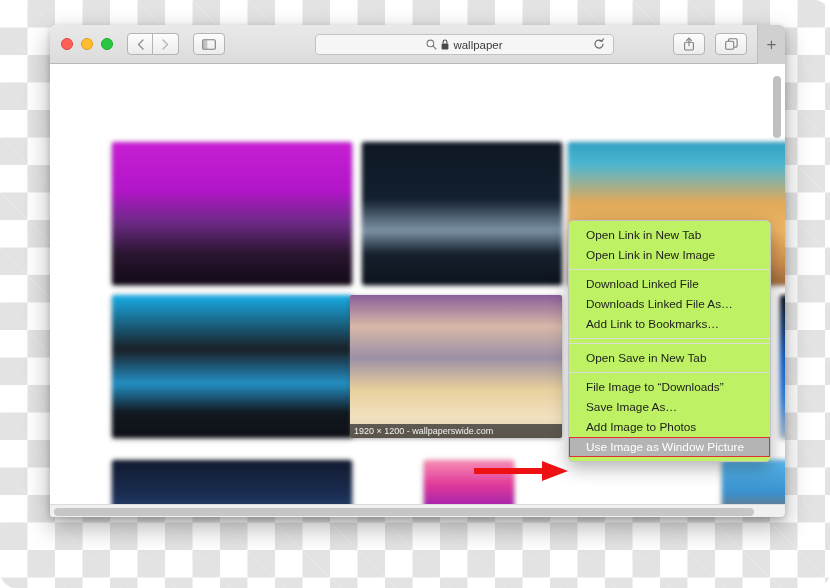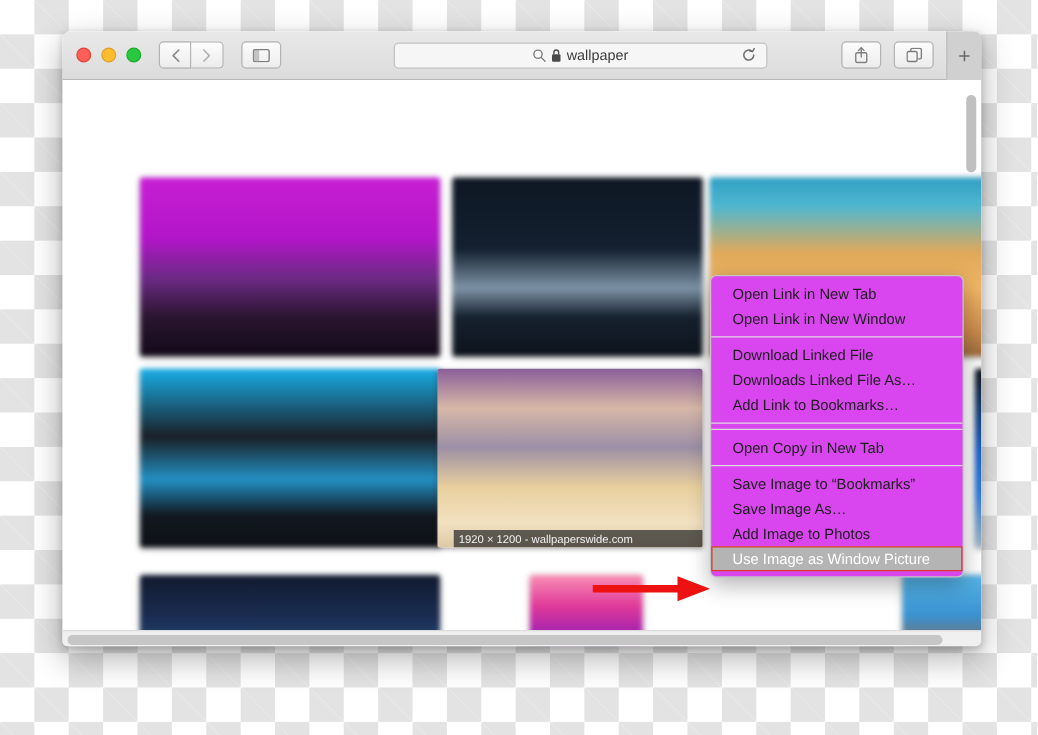--- a/index.html
+++ b/index.html
@@ -15,20 +15,21 @@
   #root {
     position: relative;
     width: 830px;
     height: 588px;
     background-color: #ffffff;
     background-image:
       linear-gradient(45deg, #e3e3e3 25%, transparent 25%, transparent 75%, #e3e3e3 75%),
       linear-gradient(45deg, #e3e3e3 25%, transparent 25%, transparent 75%, #e3e3e3 75%);
     background-size: 55px 55px;
     background-position: 0 0, 27.5px 27.5px;
+    border-radius: 16px;
   }
 
   
   #window {
     position: absolute;
     left: 50px;
     top: 25px;
     width: 735px;
     height: 492px;
     background: #ffffff;
@@ -144,21 +145,21 @@
     position: absolute;
     border-radius: 2px;
     box-shadow: 0 1px 4px rgba(0,0,0,0.35);
     overflow: hidden;
     filter: blur(2.2px);
   }
   .thumb.sharp { filter: blur(0.6px); }
 
   .caption {
     position: absolute;
-    left: 13px; bottom: 0;
+    left: 0; bottom: 0;
     width: 100%;
     background: rgba(40,40,40,0.72);
     color: #f2f2f2;
     font-size: 9px;
     padding: 2px 4px;
     white-space: nowrap;
     filter: none;
   }
 
   
@@ -189,21 +190,21 @@
     background: #c6c6c6;
     border-radius: 4px;
   }
 
   
   #ctxmenu {
     position: absolute;
     left: 518px;
     top: 156px;
     width: 203px;
-    background: #d946ef;
+    background: #bef264;
     border: 1px solid #c4c4c4;
     border-radius: 5px;
     box-shadow: 0 6px 18px rgba(0,0,0,0.30);
     padding: 4px 0;
     z-index: 40;
   }
   .mi {
     font-size: 11.8px;
     color: #1d1d1d;
     padding: 2px 10px 2px 17px;
@@ -329,30 +330,30 @@
           <div class="thumb" style="left: 374px; top: 396px; width: 90px; height: 96px; background: linear-gradient(rgb(249, 143, 180) 0%, rgb(224, 57, 154) 26%, rgb(154, 31, 176) 52%, rgb(74, 22, 104) 78%, rgb(31, 10, 48) 100%);"></div>
           <div class="thumb" style="left: 672px; top: 396px; width: 98px; height: 96px; background: linear-gradient(rgb(86, 181, 232) 0%, rgb(58, 145, 207) 34%, rgb(138, 106, 88) 62%, rgb(200, 122, 58) 84%, rgb(168, 92, 44) 100%);"></div>
         </div>
 
       <div id="vscroll">
         <div class="thumbbar"></div>
       </div>
 
       <div id="ctxmenu">
           <div class="mi"><span>Open Link in New Tab</span></div>
-          <div class="mi"><span>Open Link in New Window</span></div>
+          <div class="mi"><span>Open Link in New Image</span></div>
           <div class="msep"></div>
           <div class="mi"><span>Download Linked File</span></div>
           <div class="mi"><span>Downloads Linked File As…</span></div>
           <div class="mi"><span>Add Link to Bookmarks…</span></div>
           <div class="msep"></div>
           <div class="msep"></div>
-          <div class="mi"><span>Open Copy in New Tab</span></div>
+          <div class="mi"><span>Open Save in New Tab</span></div>
           <div class="msep"></div>
-          <div class="mi"><span>Save Image to “Bookmarks”</span></div>
+          <div class="mi"><span>File Image to “Downloads”</span></div>
           <div class="mi"><span>Save Image As…</span></div>
           <div class="mi"><span>Add Image to Photos</span></div>
           <div class="mi highlighted"><span>Use Image as Window Picture</span></div>
         </div>
 
       <svg id="red-arrow" viewBox="0 0 96 22">
         <line x1="0" y1="11" x2="72" y2="11" stroke="#ee1111" stroke-width="6" stroke-linecap="butt"></line>
         <polygon points="68,1 94,11 68,21" fill="#ee1111"></polygon>
       </svg>
 

